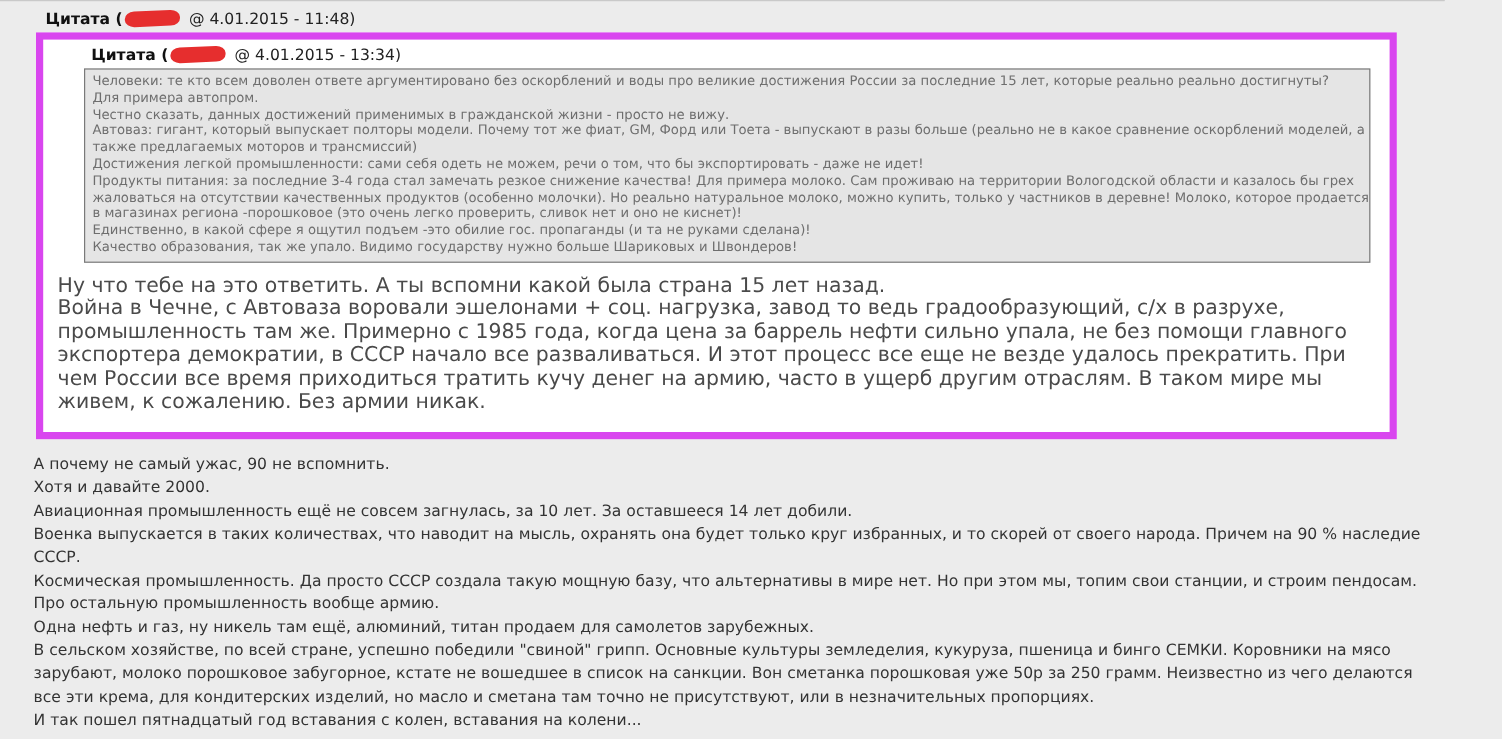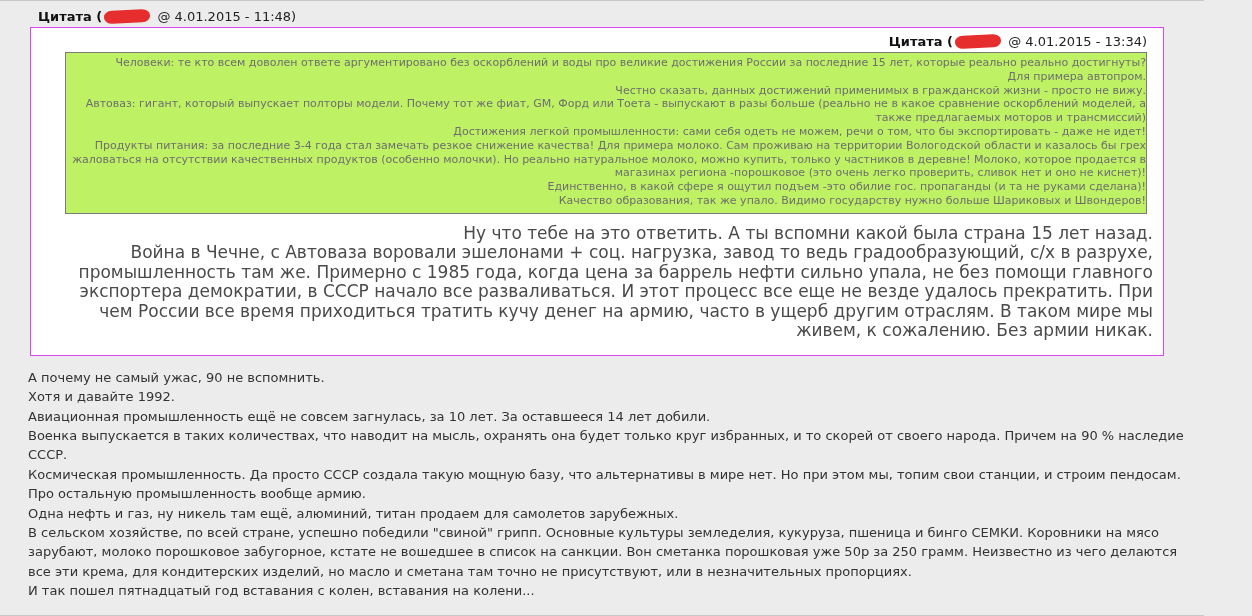--- a/index.html
+++ b/index.html
@@ -35,30 +35,29 @@
     width: 46px;
     height: 13px;
     background: #e62e2e;
     border-radius: 8px / 6px;
     transform: rotate(-2.5deg);
     vertical-align: middle;
     margin: 0 3px 2px 2px;
   }
   .quote-box-outer {
     background: #ffffff;
-    border: 1px solid #d946ef;
+    border: 6px solid #d946ef;
     padding: 5px 10px 14px 12px;
-    text-align: right;
   }
   .quote-wrapper-inner {
     margin: 0 6px 10px 22px;
   }
   .quote-header-inner { margin-left: 6px; }
   .quote-box-inner {
-    background: #bef264;
+    background: #e5e5e5;
     border: 1px solid #7a7a7a;
     padding: 3px 0 5px 6px;
   }
   .inner-line {
     font-size: 11px;
     line-height: 13.8px;
     color: #6e6e6e;
     margin: 0;
   }
   .reply-text p {
@@ -106,21 +105,21 @@
       <div class="reply-text">
         <p>Ну что тебе на это ответить. А ты вспомни какой была страна 15 лет назад.</p>
         <p>Война в Чечне, с Автоваза воровали эшелонами + соц. нагрузка, завод то ведь градообразующий, с/х в разрухе, промышленность там же. Примерно с 1985 года, когда цена за баррель нефти сильно упала, не без помощи главного экспортера демократии, в СССР начало все разваливаться. И этот процесс все еще не везде удалось прекратить. При чем России все время приходиться тратить кучу денег на армию, часто в ущерб другим отраслям. В таком мире мы живем, к сожалению. Без армии никак.</p>
       </div>
 
     </div>
   </div>
 
   <div class="post-body">
     <p>А почему не самый ужас, 90 не вспомнить.</p>
-    <p>Хотя и давайте 1992.</p>
+    <p>Хотя и давайте 2000.</p>
     <p>Авиационная промышленность ещё не совсем загнулась, за 10 лет. За оставшееся 14 лет добили.</p>
     <p>Военка выпускается в таких количествах, что наводит на мысль, охранять она будет только круг избранных, и то скорей от своего народа. Причем на 90 % наследие СССР.</p>
     <p>Космическая промышленность. Да просто СССР создала такую мощную базу, что альтернативы в мире нет. Но при этом мы, топим свои станции, и строим пендосам.</p>
     <p>Про остальную промышленность вообще армию.</p>
     <p>Одна нефть и газ, ну никель там ещё, алюминий, титан продаем для самолетов зарубежных.</p>
     <p>В сельском хозяйстве, по всей стране, успешно победили "свиной" грипп. Основные культуры земледелия, кукуруза, пшеница и бинго СЕМКИ. Коровники на мясо зарубают, молоко порошковое забугорное, кстате не вошедшее в список на санкции. Вон сметанка порошковая уже 50р за 250 грамм. Неизвестно из чего делаются все эти крема, для кондитерских изделий, но масло и сметана там точно не присутствуют, или в незначительных пропорциях.</p>
     <p>И так пошел пятнадцатый год вставания с колен, вставания на колени...</p>
   </div>
 
 </div>

